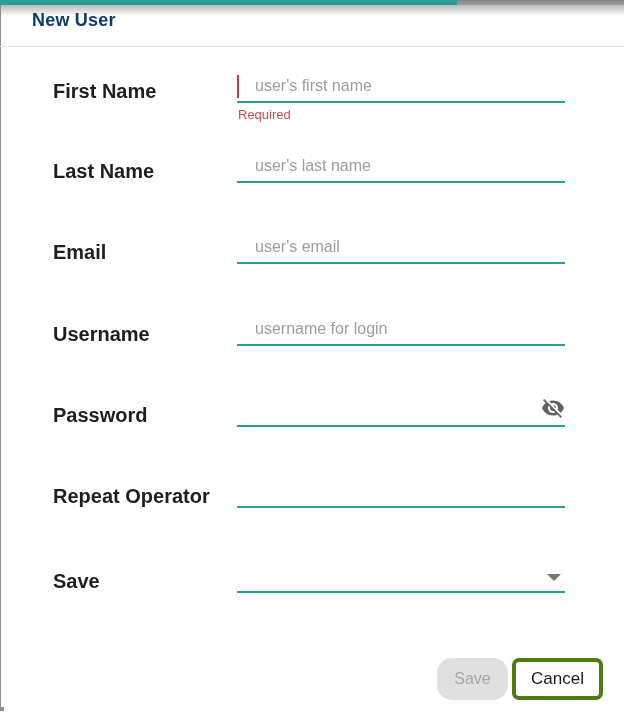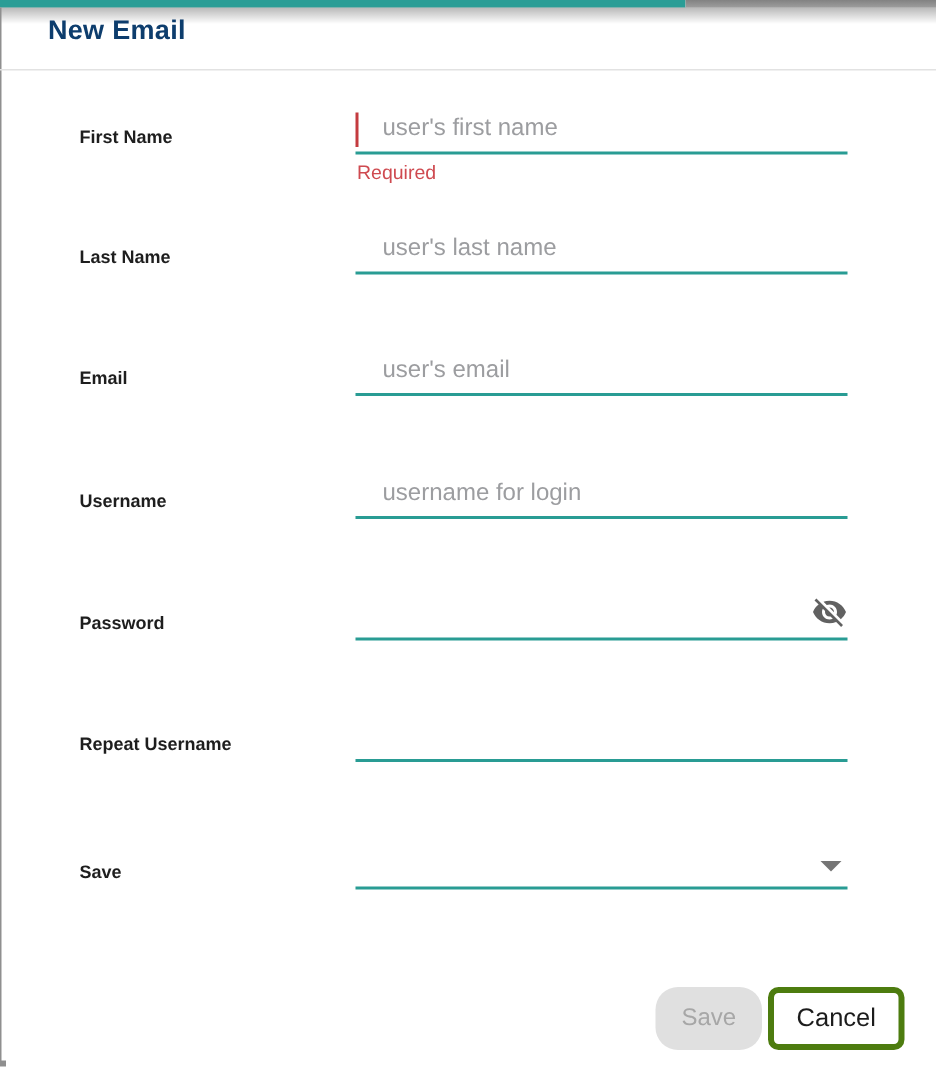--- a/index.html
+++ b/index.html
@@ -21,21 +21,21 @@
   
   .teal-bar{left:0;top:0;width:457px;height:5px;background:#2a9d96;}
   .gray-bar{left:457px;top:0;width:167px;height:5px;background:linear-gradient(#828282,#9d9d9d);}
   .top-shadow{left:0;top:5px;width:624px;height:11px;background:linear-gradient(rgba(0,0,0,0.28),rgba(0,0,0,0));}
   .left-edge{left:0;top:5px;width:1px;height:703px;background:#8f8f8f;}
   .corner-notch{left:0;top:707px;width:4px;height:4px;background:#8f8f8f;}
   
   .title{left:32px;top:9px;font-size:18px;font-weight:bold;color:var(--navy);line-height:22px;letter-spacing:0.2px;}
   .divider{left:0;top:46px;width:624px;height:1px;background:#e2e2e2;}
   
-  .flabel{left:53px;width:180px;font-weight:bold;font-size:12px;color:var(--label);line-height:20px;}
+  .flabel{left:53px;width:180px;font-weight:bold;font-size:20px;color:var(--label);line-height:20px;}
   .field{left:237px;width:328px;height:30px;border-bottom:2px solid var(--teal);padding-left:16px;}
   .field input{
     width:100%;height:28px;border:none;outline:none;background:transparent;
     font-family:inherit;font-size:16px;color:#1f1f1f;padding:0 0 2px 2px;
   }
   .field input::placeholder{color:var(--placeholder);opacity:1;}
   .caret{position:absolute;left:0;bottom:3px;width:2px;height:23px;background:#c43b3f;}
   .error-text{left:238px;font-size:13px;color:var(--red);line-height:16px;}
   .eye{position:absolute;right:0;bottom:5px;width:24px;height:24px;cursor:pointer;}
   .eye svg{display:block;}
@@ -64,21 +64,21 @@
 <body>
 
 <div>
 
   <div class="abs teal-bar"></div>
   <div class="abs gray-bar"></div>
   <div class="abs top-shadow"></div>
   <div class="abs left-edge"></div>
   <div class="abs corner-notch"></div>
 
-  <h1 class="abs title">New Email</h1>
+  <h1 class="abs title">New User</h1>
   <div class="abs divider"></div>
 
   <label class="abs flabel" style="top:81px">First Name</label>
   <div class="abs field" style="top:73px">
     <input type="text" placeholder="user's first name" style="">
     <div class="caret"></div>
   </div>
   <div class="abs error-text" style="top:107px">Required</div>
 
   <label class="abs flabel" style="top:161px">Last Name</label>
@@ -99,21 +99,21 @@
   <label class="abs flabel" style="top:405px">Password</label>
   <div class="abs field" style="top:397px">
     <input type="password" style="">
     <span class="eye">
       <svg width="24" height="24" viewBox="0 0 24 24" fill="#616161">
         <path d="M12 7c2.76 0 5 2.24 5 5 0 .65-.13 1.26-.36 1.83l2.92 2.92c1.51-1.26 2.7-2.89 3.43-4.75-1.73-4.39-6-7.5-11-7.5-1.4 0-2.74.25-3.98.7l2.16 2.16C10.74 7.13 11.35 7 12 7zM2 4.27l2.28 2.28.46.46C3.08 8.3 1.78 10.02 1 12c1.73 4.39 6 7.5 11 7.5 1.55 0 3.03-.3 4.38-.84l.42.42L19.73 22 21 20.73 3.27 3 2 4.27zM7.53 9.8l1.55 1.55c-.05.21-.08.43-.08.65 0 1.66 1.34 3 3 3 .22 0 .44-.03.65-.08l1.55 1.55c-.67.33-1.41.53-2.2.53-2.76 0-5-2.24-5-5 0-.79.2-1.53.53-2.2zm4.31-.78l3.15 3.15.02-.16c0-1.66-1.34-3-3-3l-.17.01z"></path>
       </svg>
     </span>
   </div>
 
-  <label class="abs flabel" style="top:486px">Repeat Username</label>
+  <label class="abs flabel" style="top:486px">Repeat Operator</label>
   <div class="abs field" style="top:478px">
     <input type="password" style="">
   </div>
 
   <label class="abs flabel" style="top:571px">Save</label>
   <div class="abs field select-field" style="top:563px">
     <span class="dd-arrow"></span>
   </div>
 
   <button class="abs save-btn" disabled="">Save</button>

